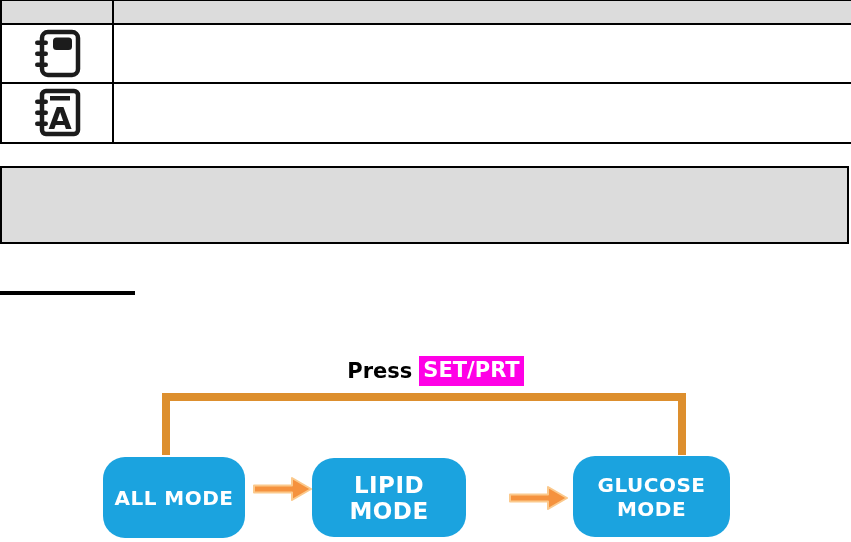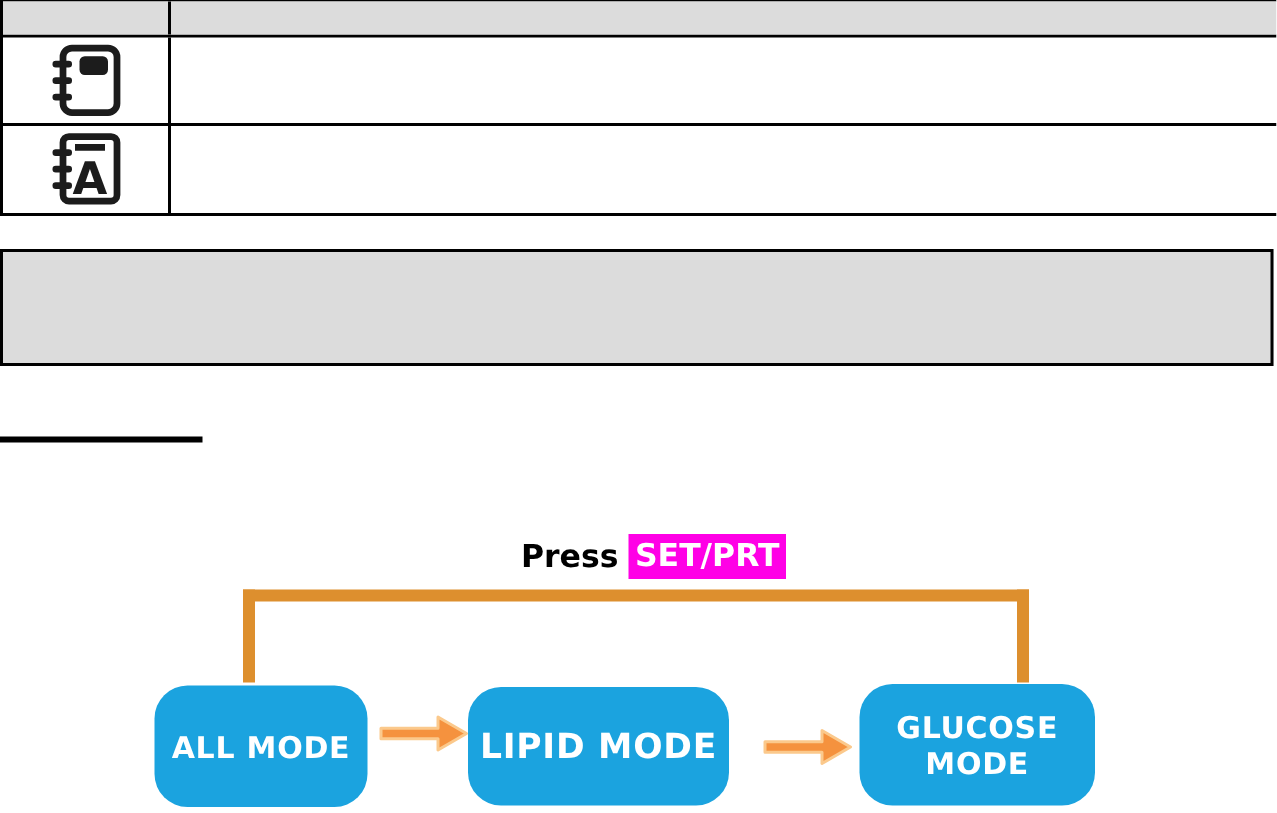--- a/index.html
+++ b/index.html
@@ -49,21 +49,21 @@
     position:absolute;left:162px;top:393px;width:524px;height:62px;
     border-style:solid;border-width:8px 8px 0 8px;
     box-sizing:border-box;
   }
   .node{
     position:absolute;display:flex;align-items:center;justify-content:center;
     border-radius:22px;font-weight:bold;letter-spacing:0.5px;
     text-align:center;
   }
   .node-1{left:103px;top:457px;width:142px;height:81px;font-size:20px;}
-  .node-2{left:312px;top:458px;width:174px;height:79px;font-size:23px;}
+  .node-2{left:312px;top:458px;width:154px;height:79px;font-size:23px;}
   .node-3{left:573px;top:456px;width:157px;height:81px;font-size:20px;}
   .arrow{position:absolute;}
   .arrow-1{left:252px;top:476px;}
   .arrow-2{left:508px;top:485px;}
 </style>
 </head>
 <body>
 
 <div class="results-table">
   <div class="tr thead">

